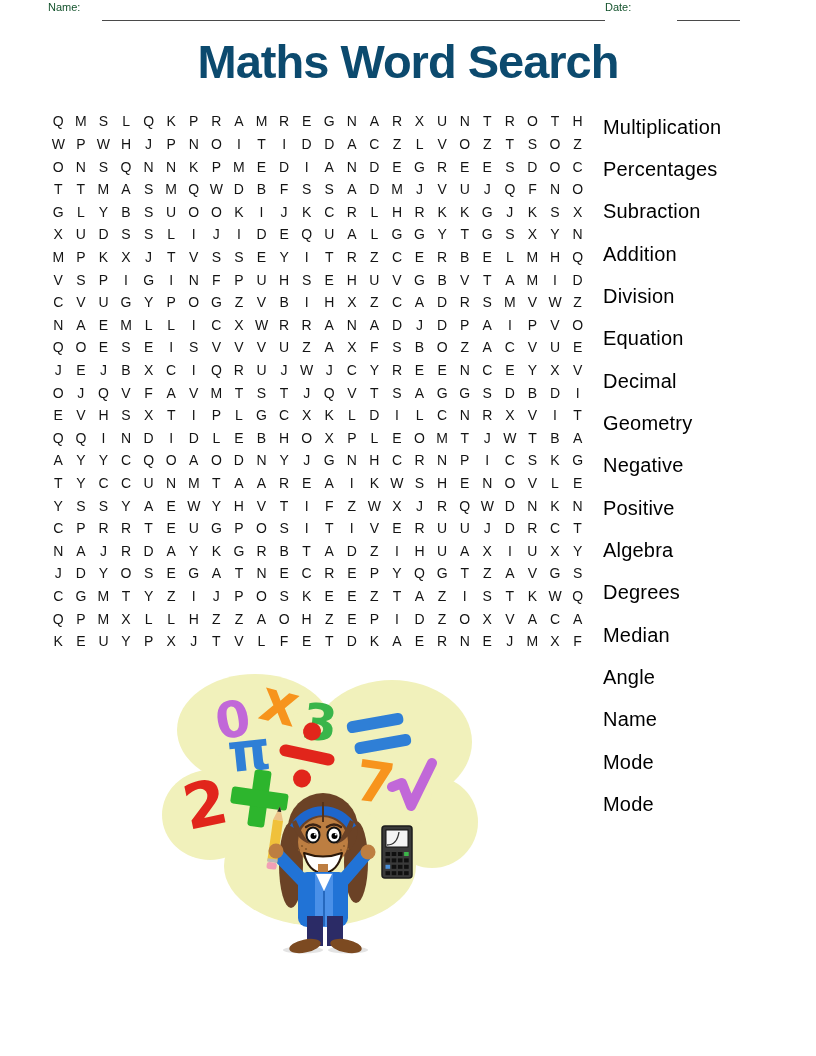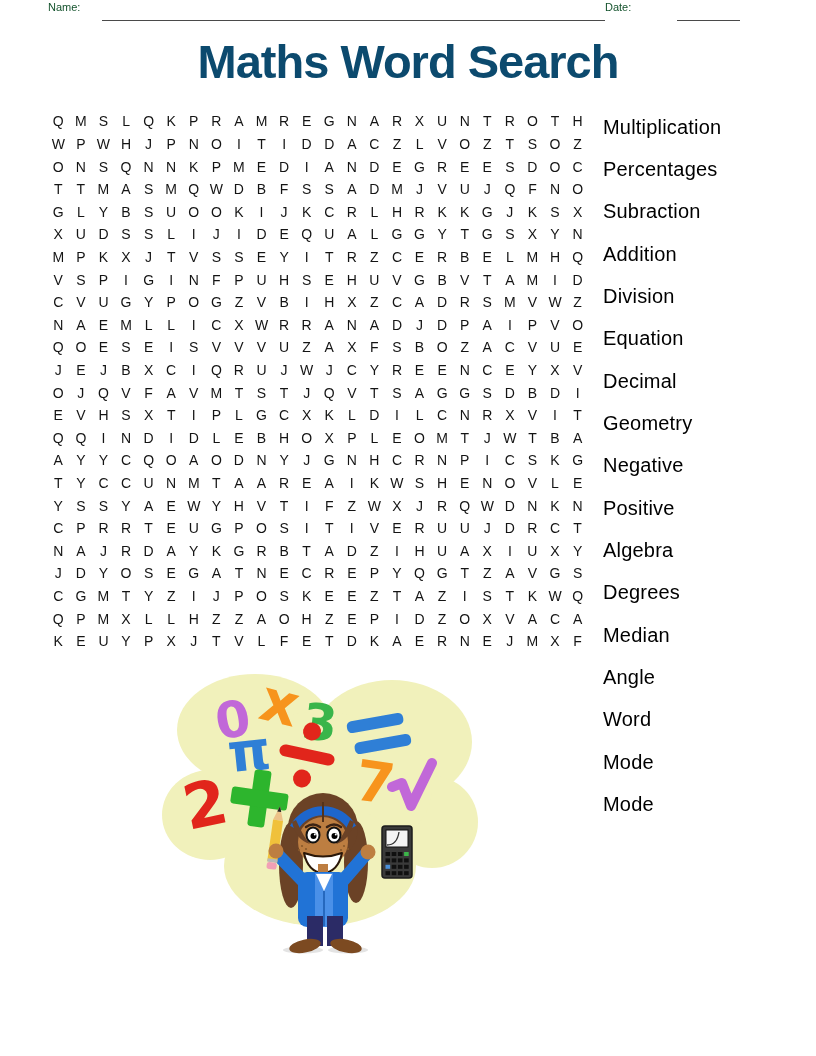--- a/index.html
+++ b/index.html
@@ -633,21 +633,21 @@
       <li>Division</li>
       <li>Equation</li>
       <li>Decimal</li>
       <li>Geometry</li>
       <li>Negative</li>
       <li>Positive</li>
       <li>Algebra</li>
       <li>Degrees</li>
       <li>Median</li>
       <li>Angle</li>
-      <li>Word</li>
+      <li>Name</li>
       <li>Mode</li>
       <li>Mode</li>
     </ul>
 
   <svg class="illu" viewBox="0 0 320 330">
 
     <g fill="#f1f1bb">
       <ellipse cx="95" cy="60" rx="78" ry="56"></ellipse>
       <ellipse cx="232" cy="72" rx="80" ry="62"></ellipse>
       <ellipse cx="50" cy="145" rx="48" ry="45"></ellipse>

